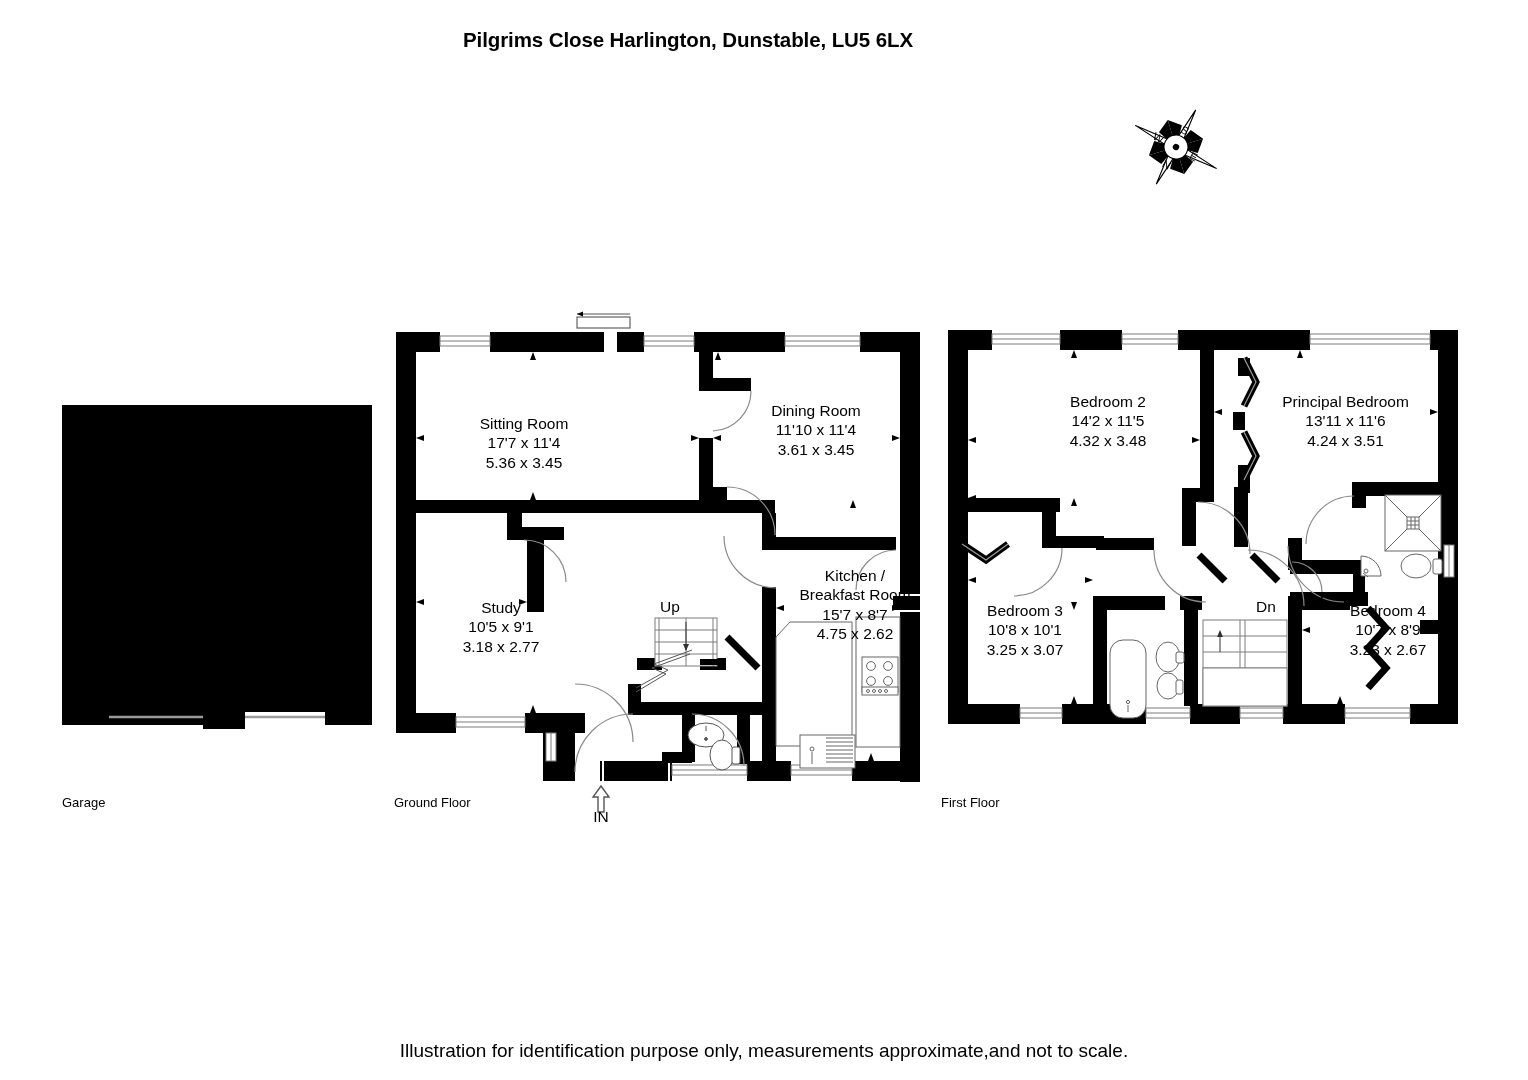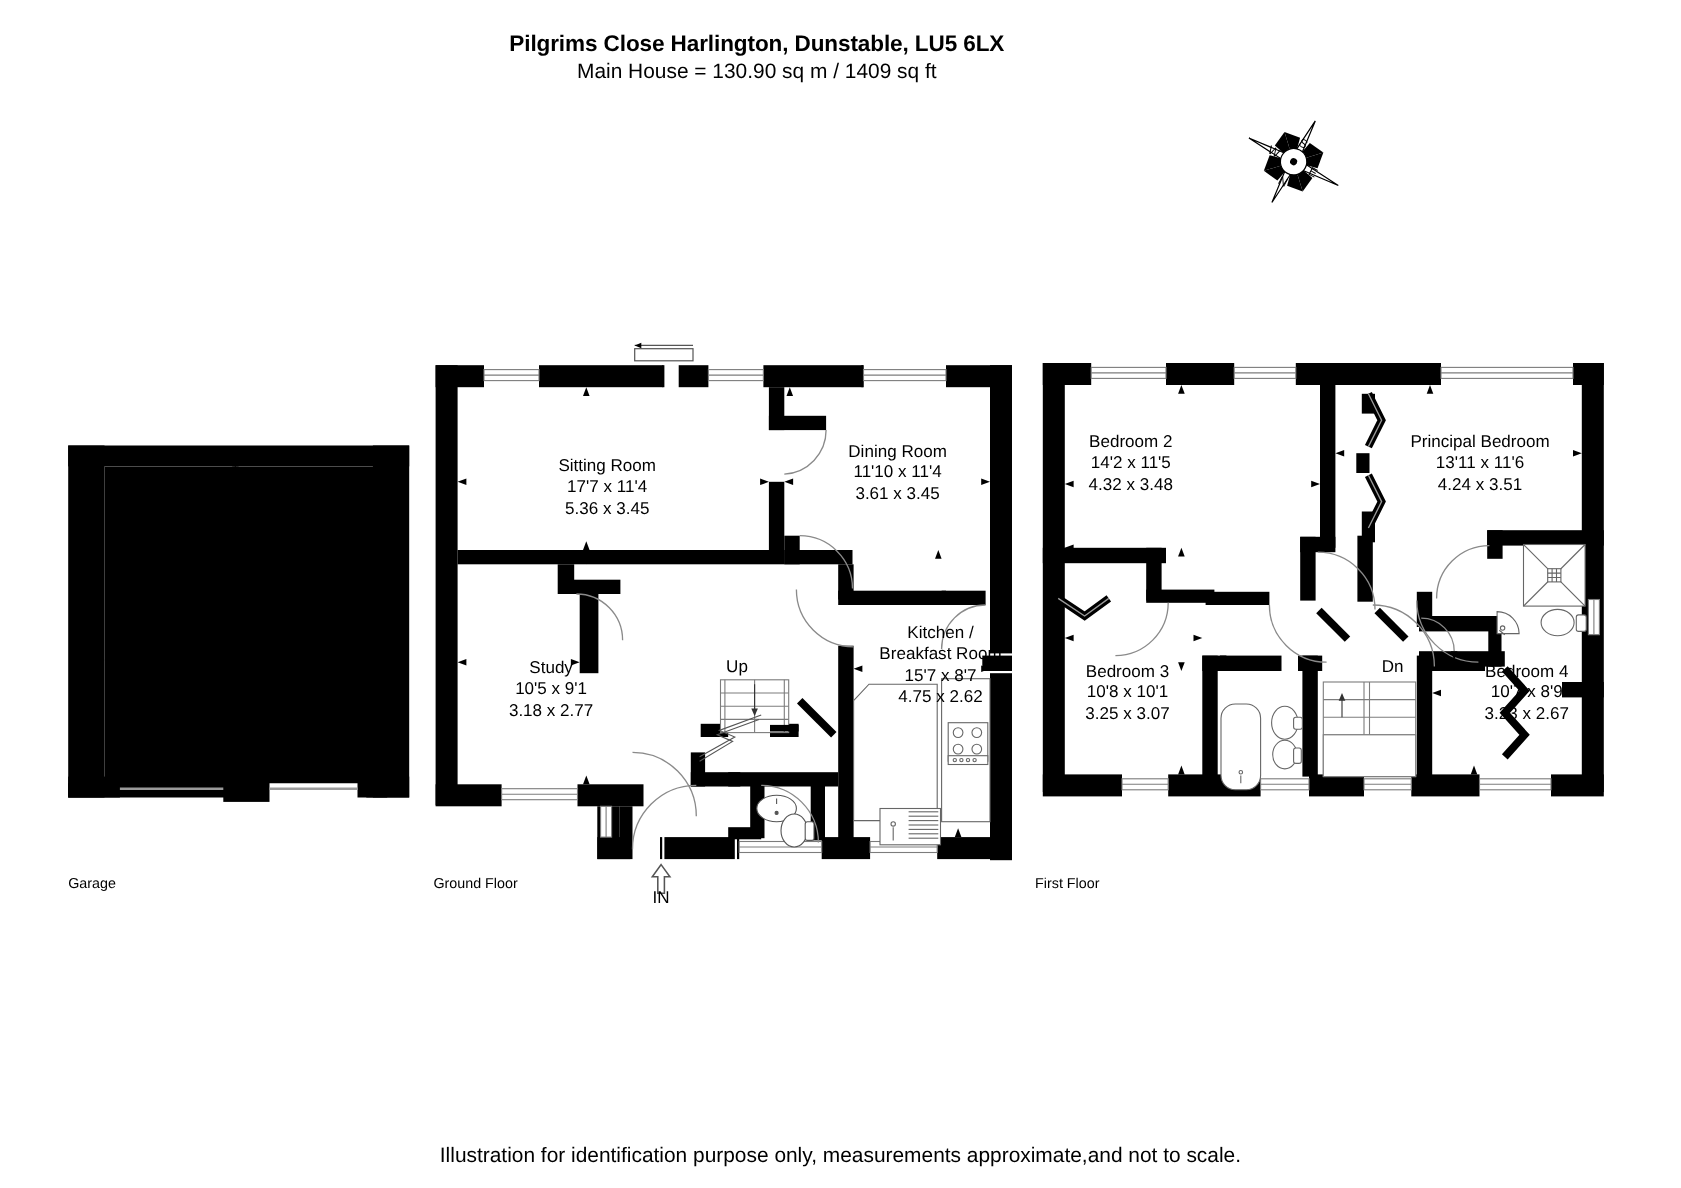--- a/index.html
+++ b/index.html
@@ -25,21 +25,20 @@
   .tinylbl{font-size:15.5px;line-height:18px;text-align:center;}
   
   #footer{left:0;top:1040px;width:1528px;text-align:center;font-size:19px;}
   svg{display:block;}
 </style>
 </head>
 <body>
 
 <div id="header" class="abs">
   <div class="title">Pilgrims Close Harlington, Dunstable, LU5 6LX</div>
-  <div class="sub">Main House = 130.90 sq m / 1409 sq ft</div>
 </div>
 
 <div id="compass" class="abs">
   <svg width="96" height="86" viewBox="0 0 96 86">
     <g transform="translate(48,43) rotate(28)">
 
       <polygon points="0,-42 4,0 0,42 -4,0" fill="#ffffff" stroke="#000" stroke-width="1.1"></polygon>
       <polygon points="-46,0 0,-4 46,0 0,4" fill="#ffffff" stroke="#000" stroke-width="1.1"></polygon>
 
       <polygon points="0,0 -20,-20 -5,-22" fill="#000"></polygon>
@@ -418,21 +417,21 @@
   </g>
 </svg>
 </div>
 
 <div class="abs rt" style="left:90px;top:527px;width:255px;">
   <span class="nm">Double Garage</span>
   <span class="nm">17'11 x 16'10</span>
   <span class="nm">5.46 x 5.13</span>
 </div>
 
-<div class="abs rt" style="left:452px;top:414px;width:200px;">
+<div class="abs rt" style="left:424px;top:414px;width:200px;">
   <span class="nm">Sitting Room</span>
   <span class="nm">17'7 x 11'4</span>
   <span class="nm">5.36 x 3.45</span>
 </div>
 
 <div class="abs rt" style="left:716px;top:401px;width:200px;">
   <span class="nm">Dining Room</span>
   <span class="nm">11'10 x 11'4</span>
   <span class="nm">3.61 x 3.45</span>
 </div>
@@ -443,21 +442,21 @@
   <span class="nm">3.18 x 2.77</span>
 </div>
 
 <div class="abs rt" style="left:760px;top:566px;width:190px;">
   <span class="nm">Kitchen /</span>
   <span class="nm">Breakfast Room</span>
   <span class="nm">15'7 x 8'7</span>
   <span class="nm">4.75 x 2.62</span>
 </div>
 
-<div class="abs rt" style="left:928px;top:392px;width:200px;">
+<div class="abs rt" style="left:1008px;top:392px;width:200px;">
   <span class="nm">Bedroom 2</span>
   <span class="nm">14'2 x 11'5</span>
   <span class="nm">4.32 x 3.48</span>
 </div>
 
 <div class="abs rt" style="left:1248px;top:392px;width:195px;">
   <span class="nm">Principal Bedroom</span>
   <span class="nm">13'11 x 11'6</span>
   <span class="nm">4.24 x 3.51</span>
 </div>

